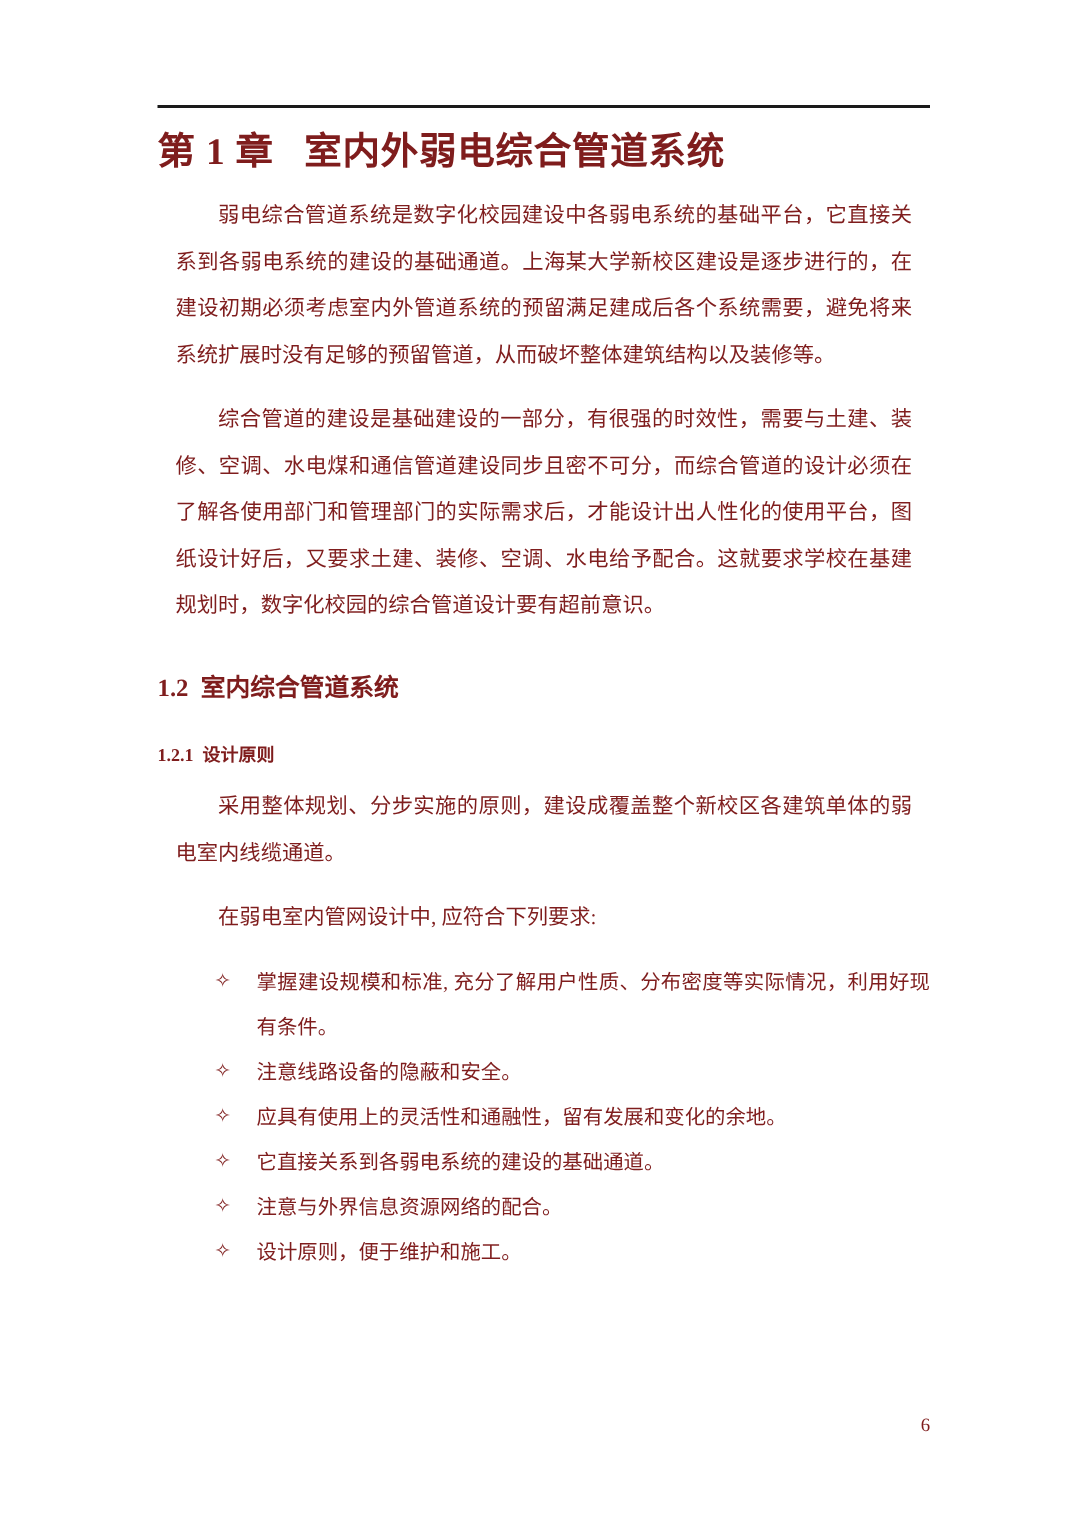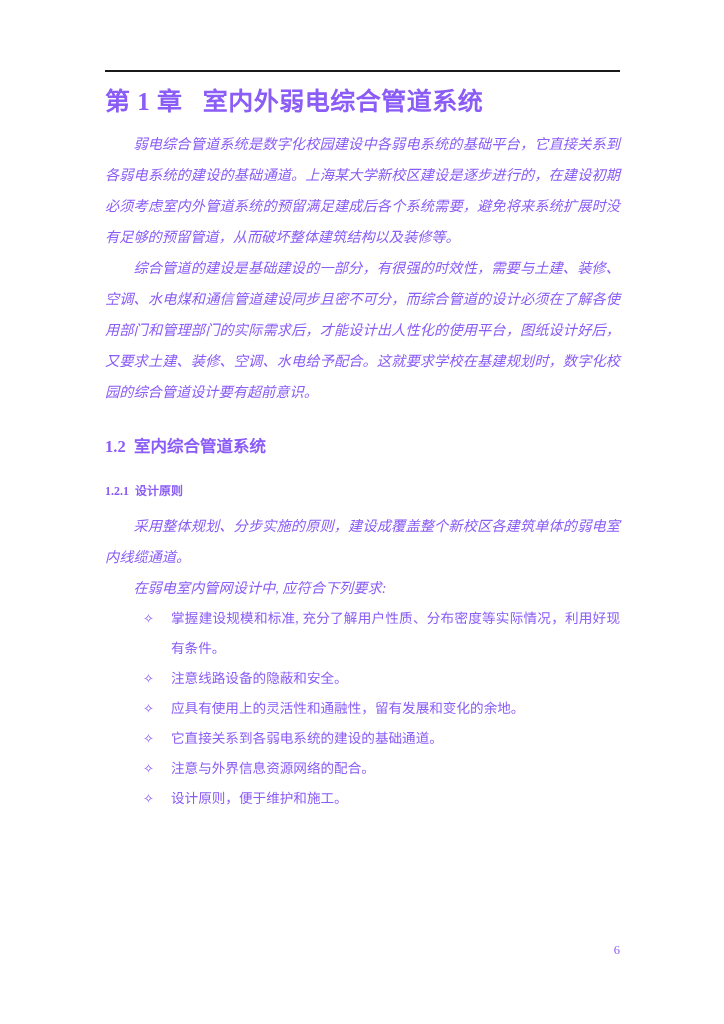--- a/index.html
+++ b/index.html
@@ -9,21 +9,21 @@
     background: #ffffff;
   }
 
   .page {
     position: relative;
     width: 724px;
     height: 1024px;
     margin: 0 auto;
     background: #ffffff;
     font-family: "Liberation Serif", "DejaVu Serif", serif;
-    color: #8b5cf6;
+    color: #7f1d1d;
     overflow: hidden;
     box-sizing: border-box;
   }
 
   
   .header-rule {
     position: absolute;
     left: 105px;
     top: 70px;
     width: 515px;
@@ -68,25 +68,24 @@
     padding: 0;
     white-space: pre;
   }
 
   
   .para {
     font-size: 14.2px;
     line-height: 31px;
     text-align: justify;
     text-justify: inter-ideograph;
-    margin: 0;
+    margin: 12px;
     padding: 0;
     text-indent: 2em;
     word-break: break-all;
-    font-style: italic;
   }
 
   .para.first-after-heading {
     margin-top: 12px;
   }
 
   .para.tight {
     margin-top: 0;
   }
 

